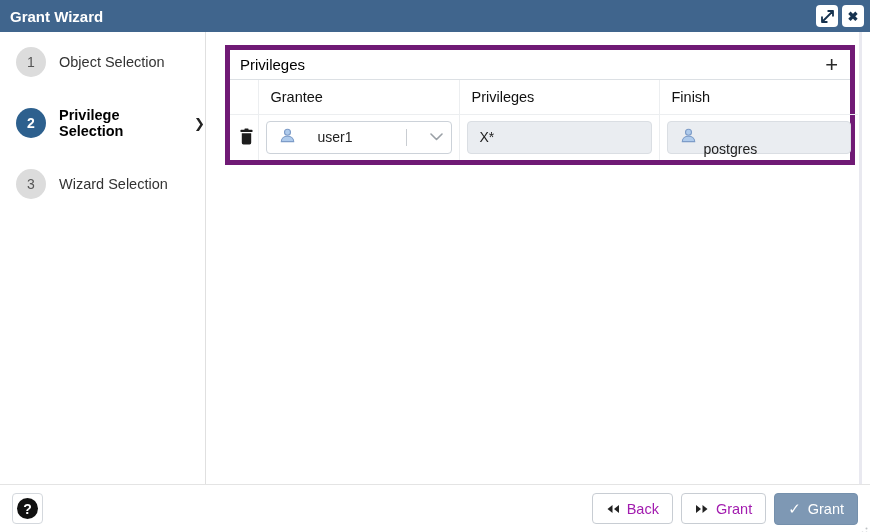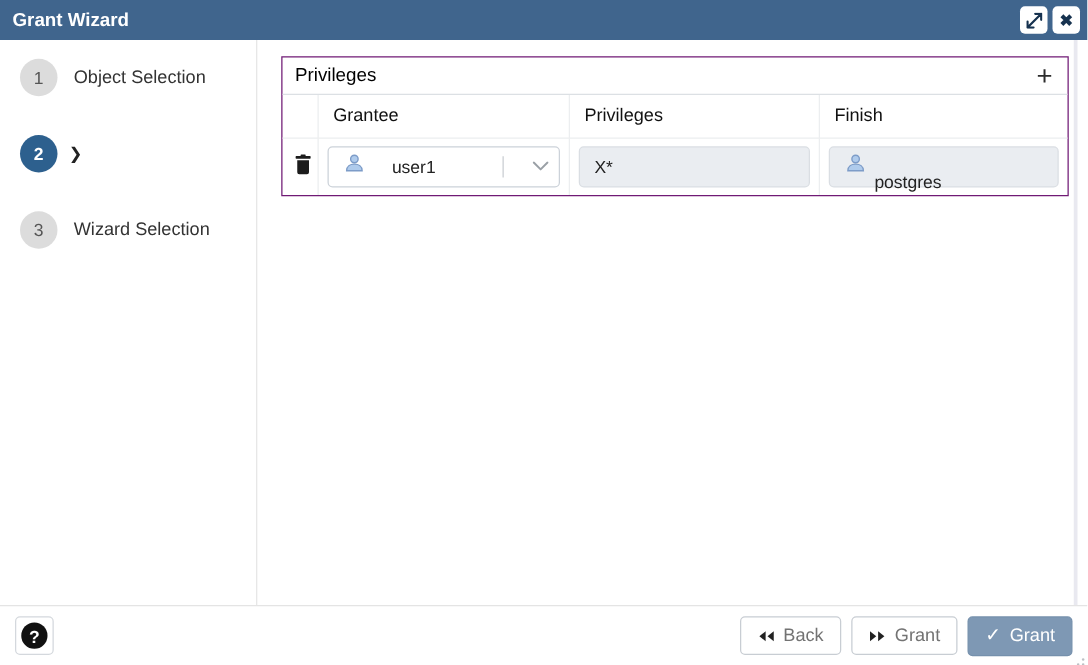--- a/index.html
+++ b/index.html
@@ -68,21 +68,21 @@
 
   
   .content { flex: 1 1 auto; position: relative; background: #fff; }
   .scroll-track {
     position: absolute; top: 0; right: 8px; bottom: 0;
     width: 3px; background: #e9e9f0;
   }
   .panel {
     position: absolute; top: 13px; left: 19px;
     width: 630px;
-    border: 1px solid #701a75;
+    border: 5px solid #701a75;
     background: #fff;
   }
   .panel-header {
     height: 30px;
     display: flex; align-items: center;
     padding: 0 10px;
     border-bottom: 1px solid #dce0e4;
   }
   .panel-title { font-size: 15px; color: #000; }
   .add-btn {
@@ -163,21 +163,21 @@
   }
   .footer-actions { margin-left: auto; display: flex; gap: 8px; align-items: center; }
   .btn {
     height: 31px;
     display: inline-flex; align-items: center; gap: 7px;
     padding: 0 13px;
     border-radius: 4px;
     font-size: 14.5px;
     cursor: pointer;
   }
-  .btn-light { background: #fff; border: 1px solid #c8cdd3; color: #737373; }
+  .btn-light { background: #fff; border: 1px solid #c8cdd3; color: #a21caf; }
   .btn-primary {
     background: #7e98b4; border: 1px solid #7590ac; color: #fff;
     height: 32px;
   }
   .btn svg { display: block; }
   .check-glyph { font-size: 15px; line-height: 1; }
 
   .resize-grip {
     position: absolute; right: 2px; bottom: 2px;
     width: 10px; height: 10px; opacity: 0.65;
@@ -206,20 +206,21 @@
 
   <div class="body">
 
     <aside class="sidebar">
       <div class="step">
         <span class="step-circle">1</span>
         <span class="step-label">Object Selection</span>
       </div>
       <div class="step active">
         <span class="step-circle">2</span>
+        <span class="step-label">Privilege Selection</span>
         <span class="step-chevron">❯</span>
       </div>
       <div class="step">
         <span class="step-circle">3</span>
         <span class="step-label">Wizard Selection</span>
       </div>
     </aside>
 
     <main class="content">
       <div class="scroll-track"></div>

